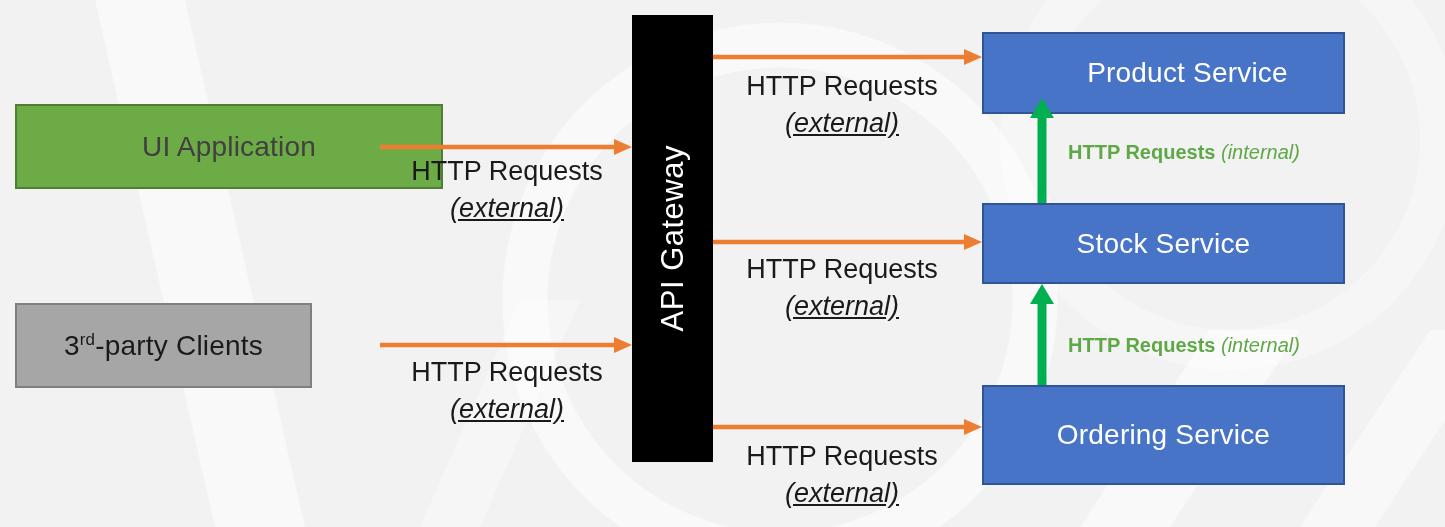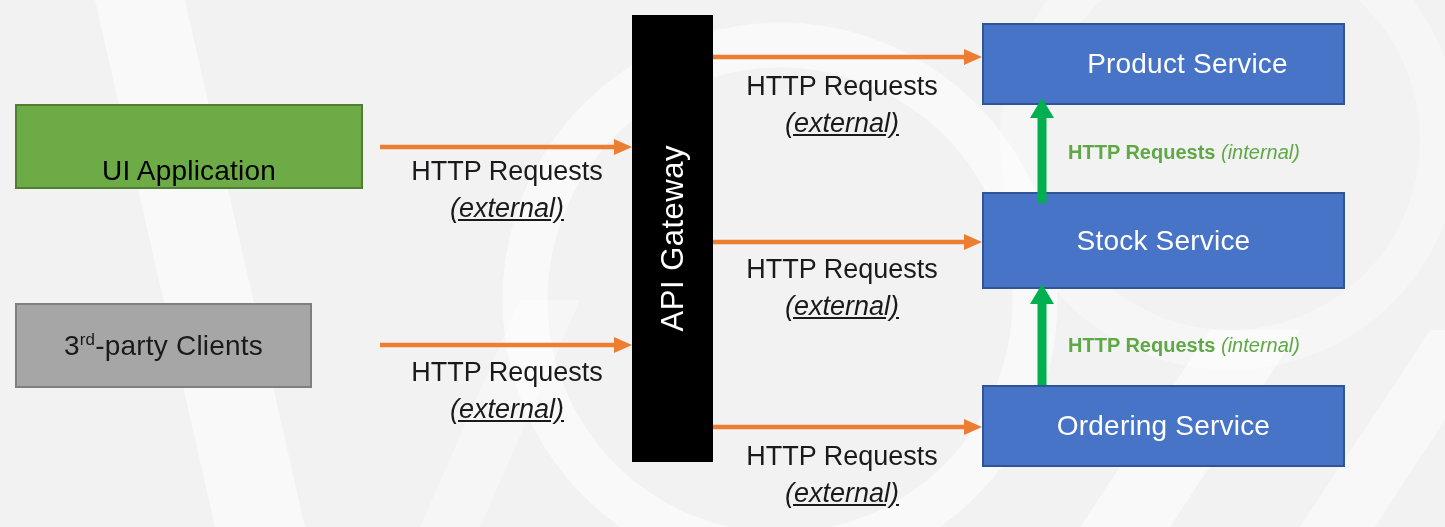--- a/index.html
+++ b/index.html
@@ -30,25 +30,24 @@
   }
   .decor{position:absolute;left:0;top:0;pointer-events:none;}
   .node{
     position:absolute;
     display:flex;align-items:center;justify-content:center;
     box-sizing:border-box;
     font-size:28px;
     letter-spacing:.2px;
   }
   .node-ui{
-    left:15px;top:104px;width:348px;height:85px;
+    left:15px;top:104px;width:428px;height:85px;
     background:var(--ui-app-fill);
     border:2px solid var(--ui-app-border);
-    color:#000000;
-    align-items:flex-end;
+    color:#404040;
   }
   .node-3rd{
     left:15px;top:303px;width:297px;height:85px;
     background:var(--third-party-fill);
     border:2px solid var(--third-party-border);
     color:var(--label-text);
   }
   .node-3rd sup{font-size:17px;line-height:0;vertical-align:super;}
   .node-gateway{
     left:632px;top:15px;width:81px;height:447px;
@@ -61,23 +60,23 @@
     font-size:31px;
     letter-spacing:.5px;
     white-space:nowrap;
   }
   .node-service{
     left:982px;width:363px;
     background:var(--service-fill);
     border:2px solid var(--service-border);
     color:#ffffff;
   }
-  .node-product{top:23px;height:82px;padding-left:48px;}
-  .node-stock{top:192px;height:97px;text-align:center;}
-  .node-ordering{top:385px;height:82px;}
+  .node-product{top:32px;height:82px;padding-left:48px;}
+  .node-stock{top:203px;height:81px;text-align:center;}
+  .node-ordering{top:385px;height:100px;}
 
   .arrows{position:absolute;left:0;top:0;pointer-events:none;}
   .ext-line{stroke:var(--external-arrow);stroke-width:4.5px;}
   .int-line{stroke:var(--internal-arrow);stroke-width:9px;}
   #head-orange path{fill:var(--external-arrow);}
   #head-green path{fill:var(--internal-arrow);}
 
   .edge-label{
     position:absolute;
     text-align:center;

